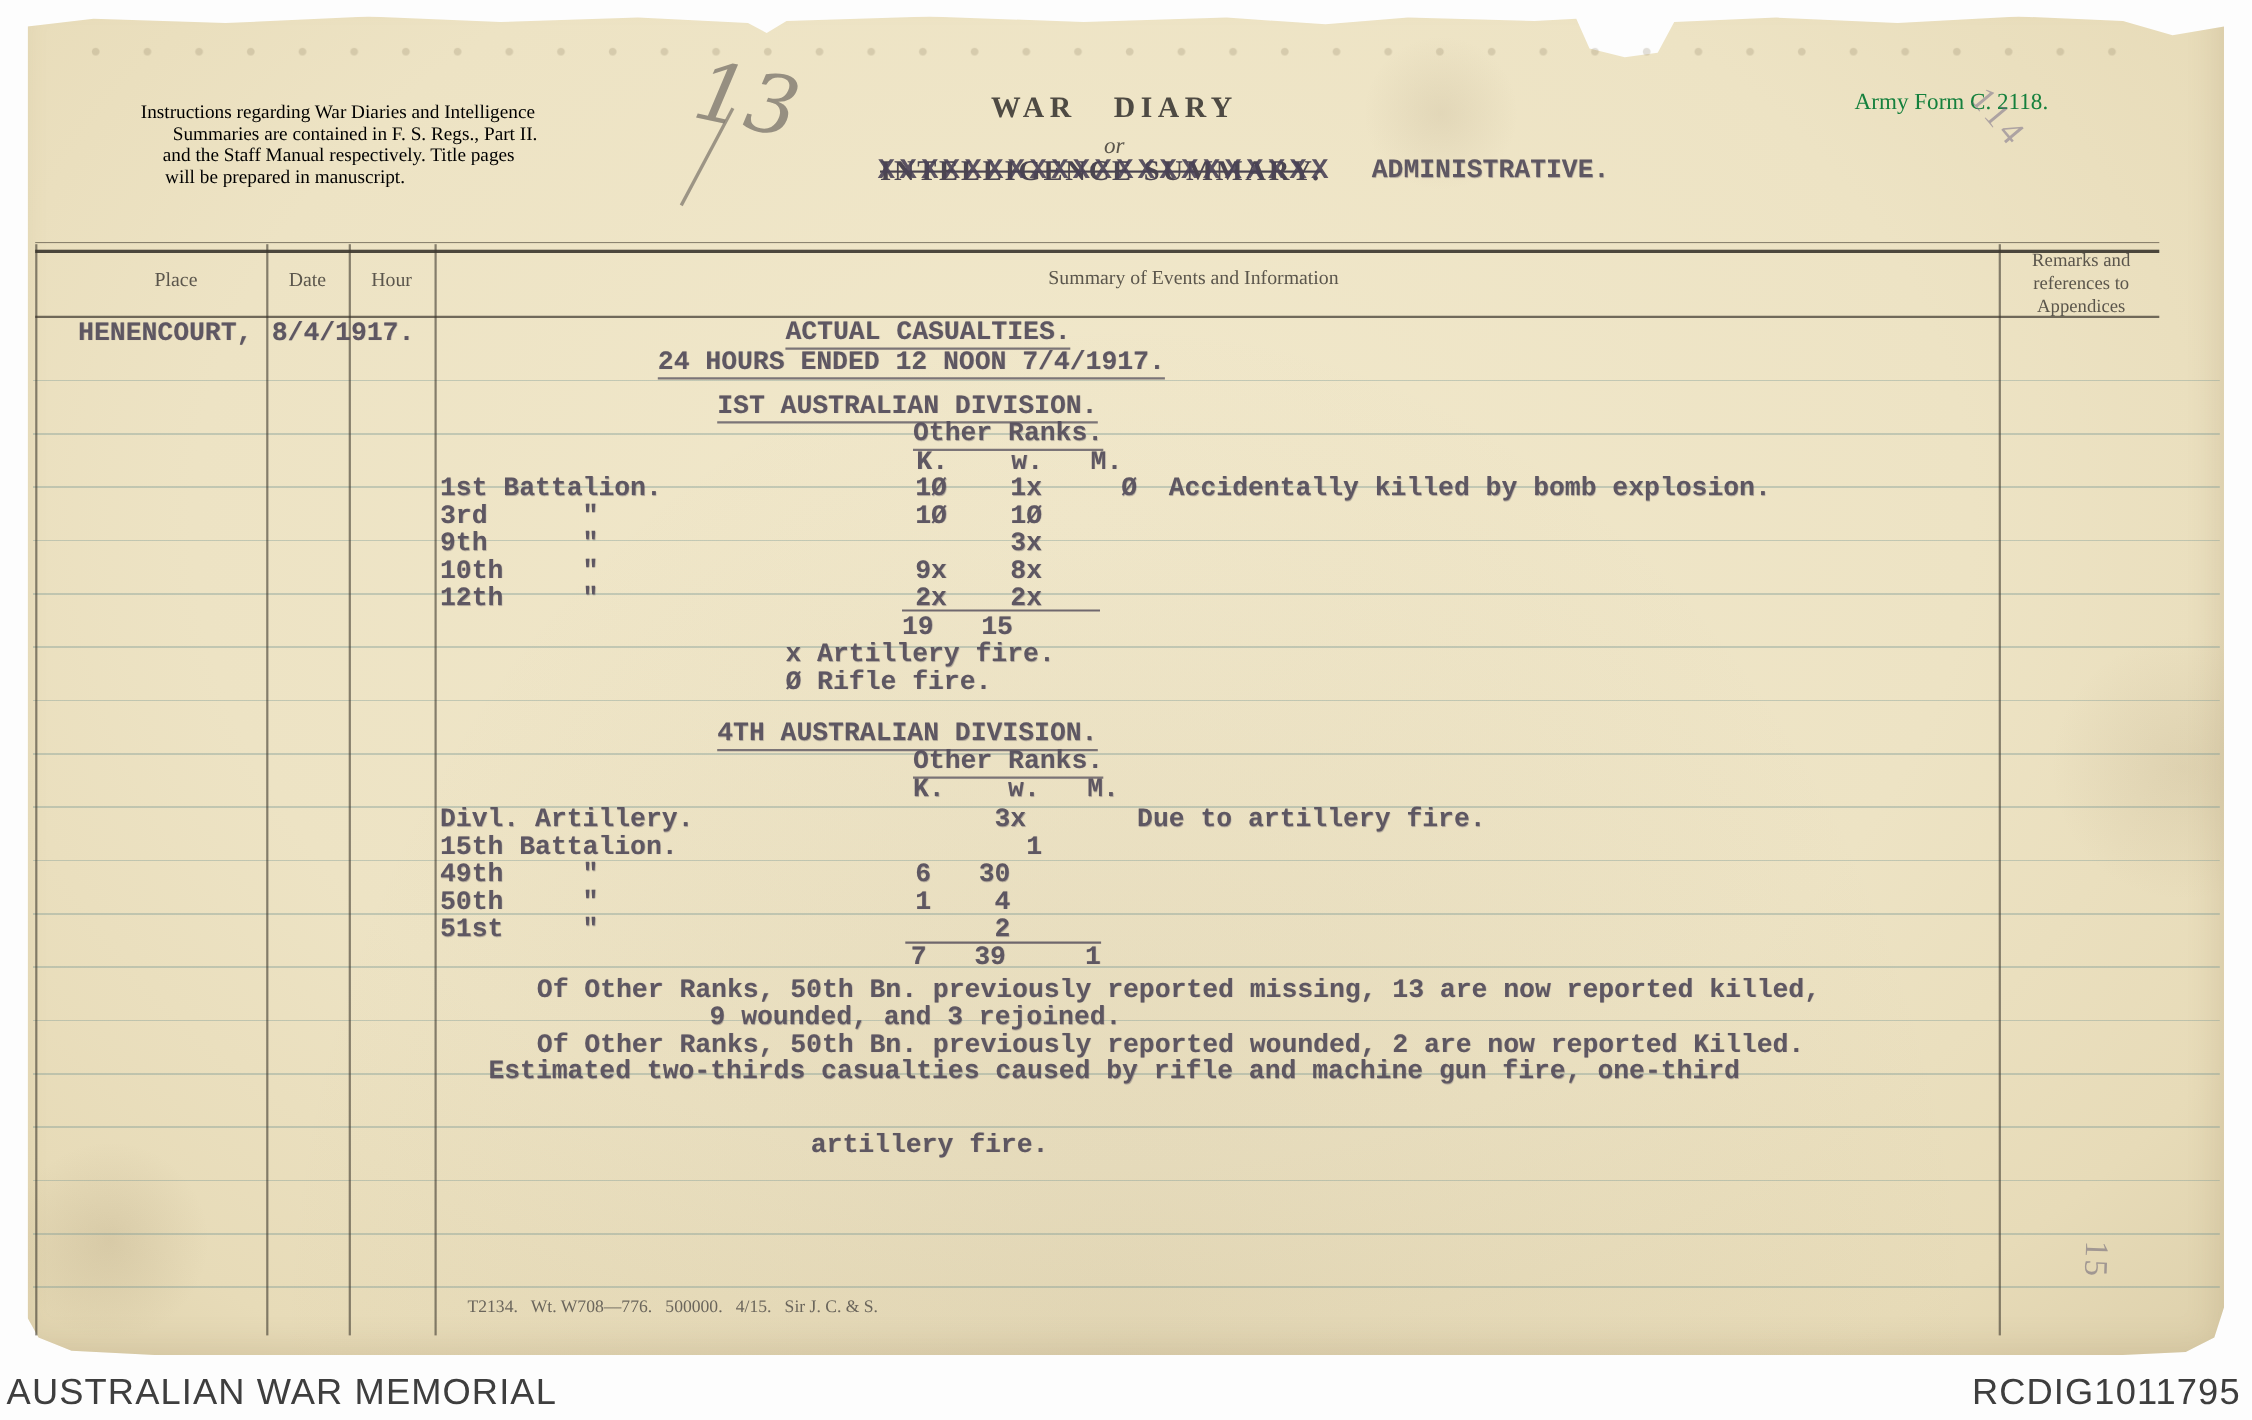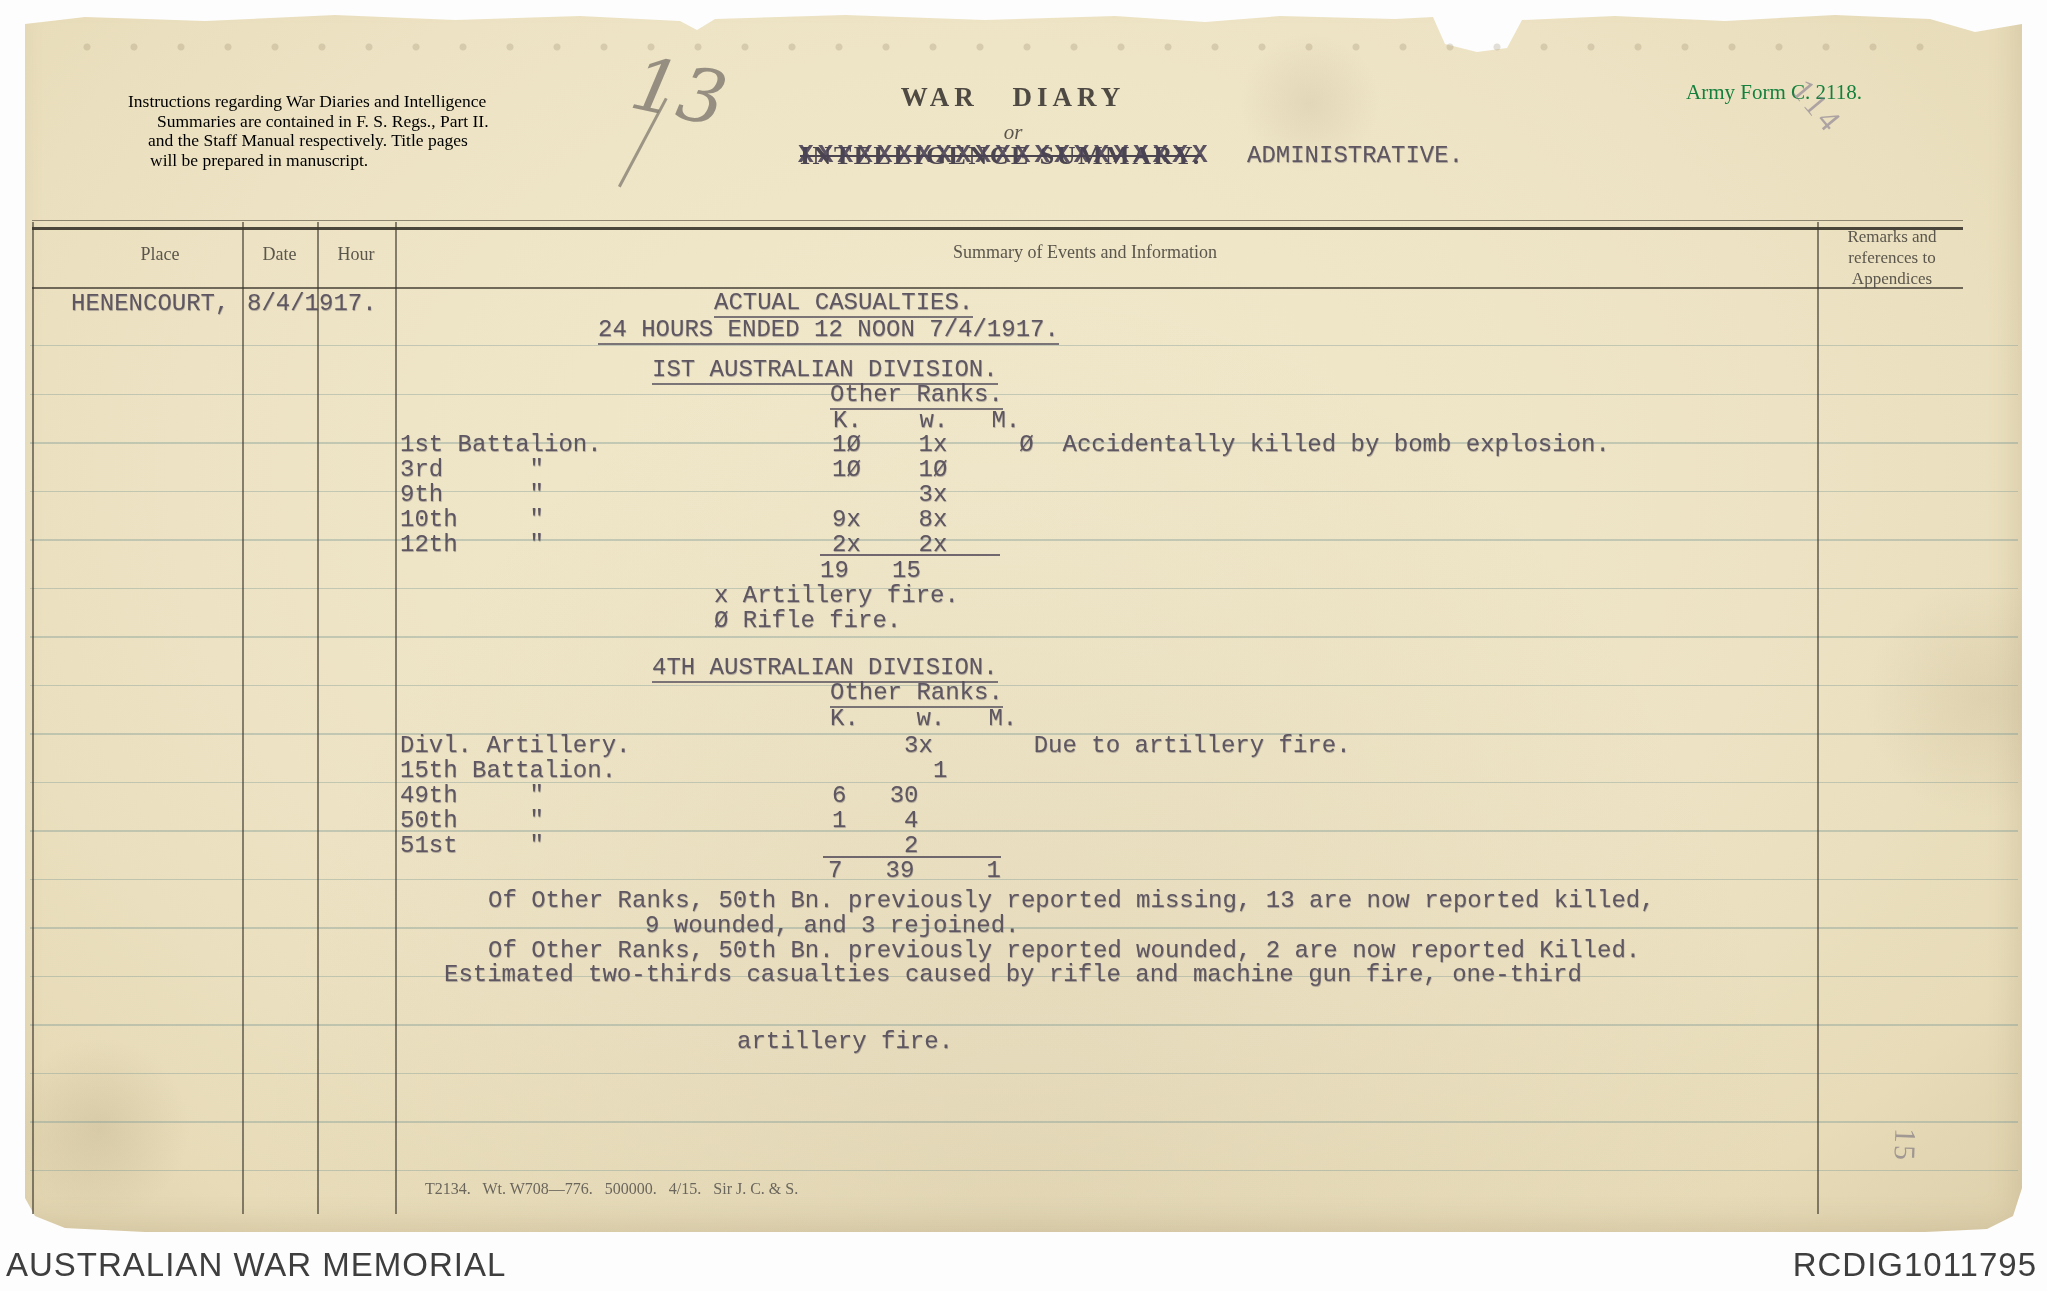--- a/index.html
+++ b/index.html
@@ -40,21 +40,21 @@
     font-style:italic;font-size:21px;color:#5a554c;}
   .struck-wrap{position:absolute;left:800px;top:141px;width:420px;height:30px;}
   .struck-base{position:absolute;left:0;top:0;font-size:26px;letter-spacing:2.5px;color:#4b4550;
     font-weight:bold;text-decoration:line-through;white-space:nowrap;text-align:right;}
   .struck-x{position:absolute;left:-2px;top:-1px;font-family:"Liberation Mono",monospace;
     font-size:26px;font-weight:bold;letter-spacing:4.1px;color:rgba(74,67,86,0.9);white-space:nowrap;}
   .erase-note{position:absolute;left:763px;top:179px;width:500px;text-align:center;
     font-style:italic;font-size:19.5px;color:#55504a;}
   .army-form{position:absolute;left:1686px;top:80px;font-size:21px;color:#15803d;}
   .typed{position:absolute;font-family:"Liberation Mono",monospace;font-size:24px;
-    line-height:25px;font-weight:normal;white-space:pre;color:#544d5b;opacity:.93;
+    line-height:25px;font-weight:bold;white-space:pre;color:#544d5b;opacity:.93;
     text-shadow:0.5px 0.5px 0.7px rgba(84,77,91,0.45);}
   .u{border-bottom:2px solid rgba(84,77,91,0.8);line-height:24px;padding-bottom:1px;}
   .trule{position:absolute;height:0;border-top:2.5px solid rgba(80,72,88,0.8);}
   .hand13{position:absolute;left:632px;top:48px;font-family:"DejaVu Serif",serif;font-style:italic;
     font-size:74px;color:rgba(128,121,111,0.8);transform:rotate(12deg);}
   .hand-slash{position:absolute;left:618px;top:186px;width:100px;height:0;
     border-top:3px solid rgba(128,121,111,0.75);transform:rotate(-62deg);transform-origin:0 0;}
   .stamp114{position:absolute;left:1788px;top:88px;font-size:32px;letter-spacing:4px;
     color:rgba(112,102,134,0.5);transform:rotate(50deg);}
   .side15{position:absolute;left:1888px;top:1128px;font-size:30px;letter-spacing:2px;

